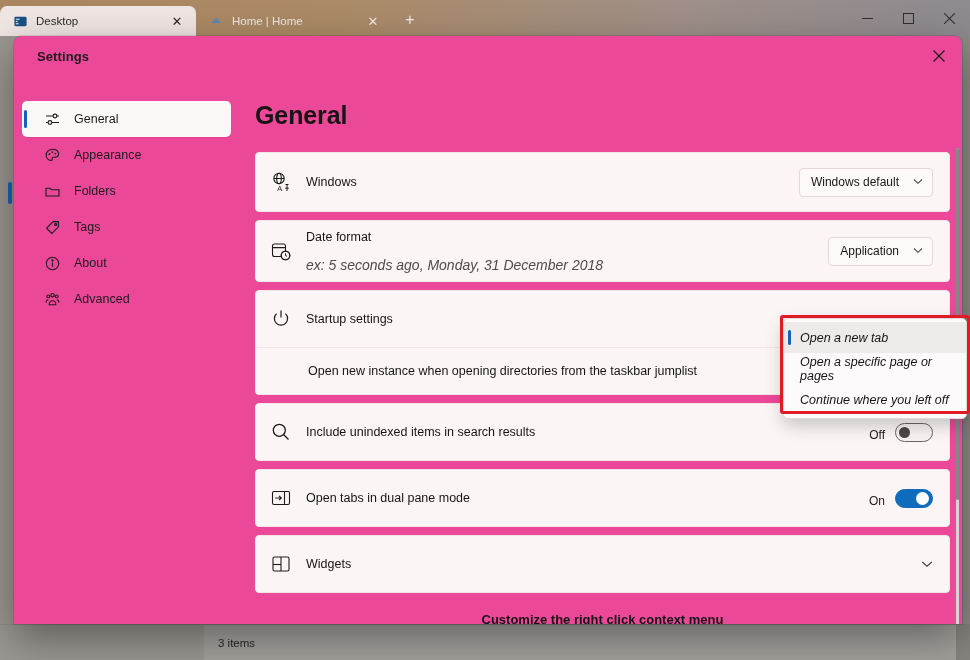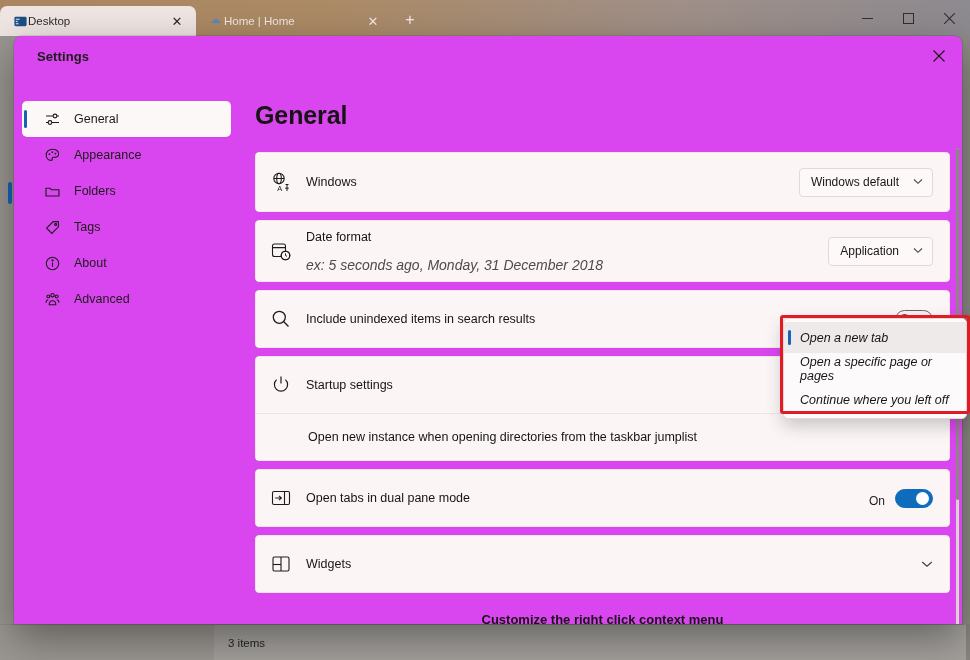--- a/index.html
+++ b/index.html
@@ -12,21 +12,21 @@
 
   
   #bg-app { position: absolute; inset: 0; background: #8f8b87; }
 
   #bg-titlebar {
     position: absolute; left: 0; top: 0; width: 970px; height: 36px;
     background: linear-gradient(90deg, #a9865f 0%, #ab8a66 35%, #9f8f88 70%, #8d8a90 100%);
   }
   #bg-tabstrip { position: absolute; left: 0; top: 0; height: 36px; display: flex; align-items: flex-end; }
   .bgtab {
-    height: 30px; display: flex; align-items: center; 
+    height: 30px; display: flex; align-items: center; gap: 8px;
     padding: 0 8px 0 12px; border-radius: 7px 7px 0 0;
     font-size: 11.5px; color: #2b2b2b; position: relative;
   }
   .bgtab.active { background: #efe5e3; width: 196px; }
   .bgtab.inactive { width: 196px; color: #f0e6e0; }
   .bgtab .tab-title { flex: 1; white-space: nowrap; overflow: hidden; text-overflow: ellipsis; }
   .tabclose {
     width: 22px; height: 22px; display: flex; align-items: center; justify-content: center;
     font-size: 13px; border-radius: 4px; line-height: 1;
   }
@@ -53,33 +53,33 @@
   .bg-nav-item {
     height: 26px; display: flex; align-items: center; gap: 10px;
     padding-left: 38px; font-size: 12px; color: #1d1d1d;
   }
   .bg-nav-ico { width: 16px; height: 16px; flex: 0 0 16px; }
   #bg-content {
     position: absolute; left: 218px; top: 0; width: 752px; height: 588px;
     background: #8e8a86;
   }
   #bg-statusbar {
-    position: absolute; left: 214px; bottom: 0; width: 752px; height: 36px;
+    position: absolute; left: 204px; bottom: 0; width: 752px; height: 36px;
     background: #a3a09c; display: flex; align-items: center; padding-left: 14px;
     font-size: 11.5px; color: #242424; border-top: 1px solid #8e8b87;
   }
   #bg-status-left {
     position: absolute; left: 0; bottom: 0; width: 218px; height: 36px;
     background: #9a9691; border-top: 1px solid #8e8b87;
   }
 
   
   #settings-window {
     position: absolute; left: 14px; top: 36px; width: 948px; height: 588px;
-    background: #d946ef; border-radius: 8px 8px 0 0;
+    background: #ec4899; border-radius: 8px 8px 0 0;
     box-shadow: 0 0 0 1px rgba(0,0,0,.10), 0 14px 40px rgba(0,0,0,.38);
     overflow: hidden;
   }
   #settings-titlebar {
     position: absolute; left: 0; top: 0; width: 948px; height: 40px;
     display: flex; align-items: center;
   }
   #settings-title {
     margin-left: 23px; font-size: 13px; font-weight: 700; color: #1c1b1a;
     letter-spacing: .1px;
@@ -421,53 +421,53 @@
                   </svg>
               </span>
             </div>
           </div>
         </div>
       </div>
 
       <div class="card">
         <div class="card-row" style="min-height:56px">
           <span class="card-ico">
+            <svg width="22" height="22" viewBox="0 0 22 22" fill="none" stroke="#1c1b1a" stroke-width="1.2">
+              <path d="M6.6 5.6a6.6 6.6 0 1 0 8.8 0"></path>
+                <line x1="11" y1="2.4" x2="11" y2="9.6"></line>
+            </svg>
+          </span>
+          <div class="card-texts">
+            <div class="card-title">Startup settings</div>
+          </div>
+          <div class="card-right"></div>
+        </div>
+        <div class="card-sep"></div>
+        <div class="sub-row">
+          <span>Open new instance when opening directories from the taskbar jumplist</span>
+        </div>
+      </div>
+
+      <div class="card">
+        <div class="card-row" style="min-height:56px">
+          <span class="card-ico">
             <svg width="22" height="22" viewBox="0 0 22 22" fill="none" stroke="#1c1b1a" stroke-width="1.3">
               <circle cx="9.3" cy="9.3" r="6"></circle>
                 <line x1="13.8" y1="13.8" x2="18.5" y2="18.5"></line>
             </svg>
           </span>
           <div class="card-texts">
             <div class="card-title">Include unindexed items in search results</div>
           </div>
           <div class="card-right">
             <span class="state-label">Off</span>
             <span class="toggle">
                 <span class="knob"></span>
               </span>
           </div>
-        </div>
-      </div>
-
-      <div class="card">
-        <div class="card-row" style="min-height:56px">
-          <span class="card-ico">
-            <svg width="22" height="22" viewBox="0 0 22 22" fill="none" stroke="#1c1b1a" stroke-width="1.2">
-              <path d="M6.6 5.6a6.6 6.6 0 1 0 8.8 0"></path>
-                <line x1="11" y1="2.4" x2="11" y2="9.6"></line>
-            </svg>
-          </span>
-          <div class="card-texts">
-            <div class="card-title">Startup settings</div>
-          </div>
-          <div class="card-right"></div>
-        </div>
-        <div class="card-sep"></div>
-        <div class="sub-row">
-          <span>Open new instance when opening directories from the taskbar jumplist</span>
         </div>
       </div>
 
       <div class="card">
         <div class="card-row" style="min-height:56px">
           <span class="card-ico">
             <svg width="22" height="22" viewBox="0 0 22 22" fill="none" stroke="#1c1b1a" stroke-width="1.1">
               <rect x="2.5" y="4.5" width="17" height="13" rx="1.5"></rect>
               <line x1="14.5" y1="4.5" x2="14.5" y2="17.5"></line>
               <path d="M5.2 11 L11.2 11 M9 8.8 L11.4 11 L9 13.2" stroke-width="1.1"></path>

